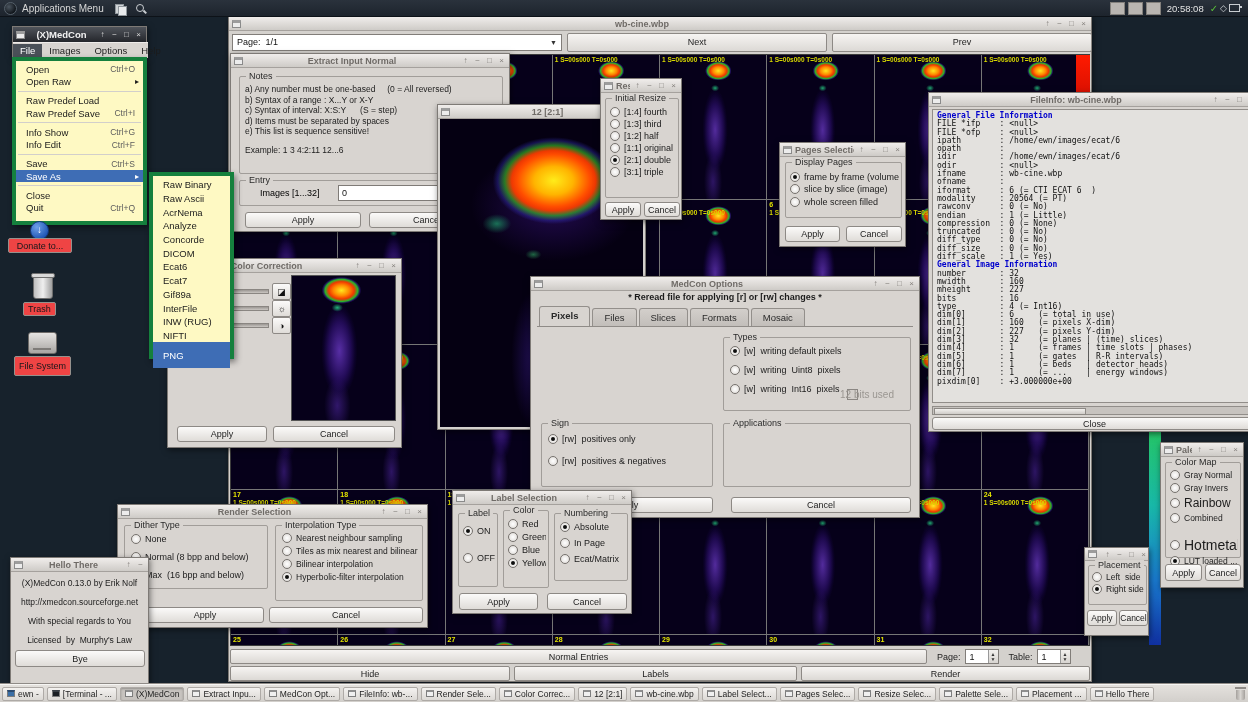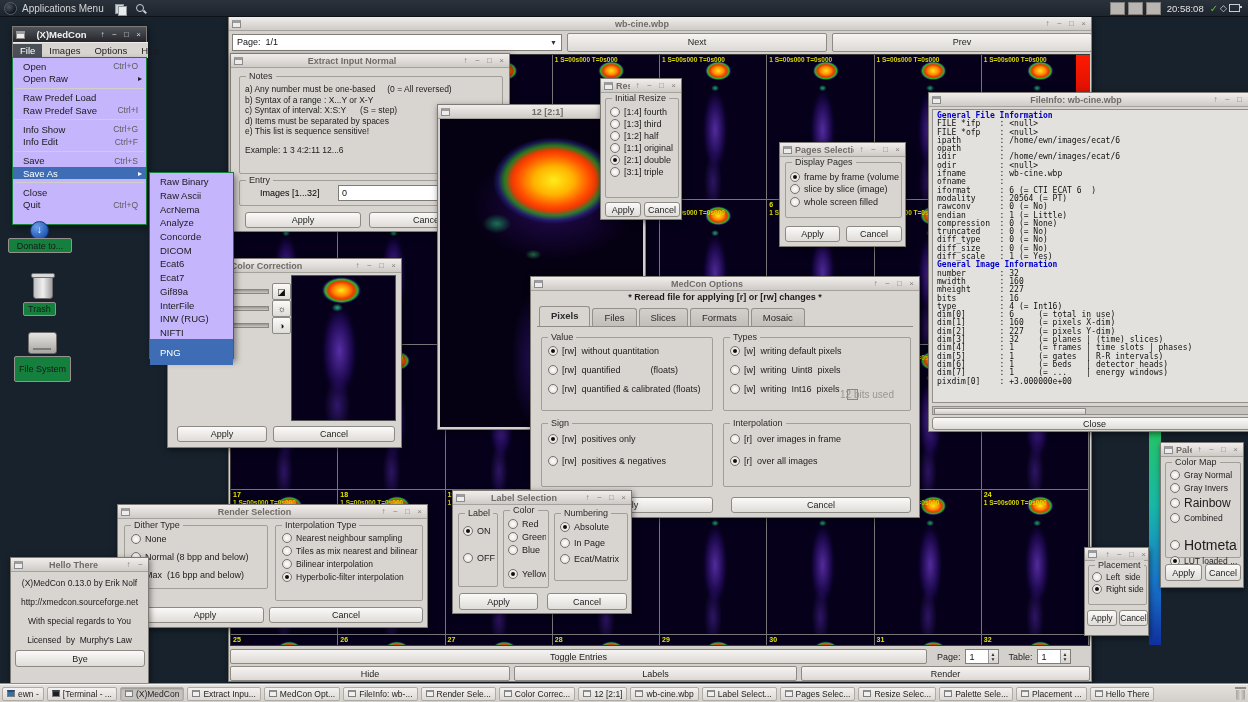--- a/index.html
+++ b/index.html
@@ -41,21 +41,21 @@
   .ico-files::after{content:"";position:absolute;left:4px;top:3px;width:7px;height:8px;background:#e8eaec;border:1px solid #8f969c}
   .ico-search::before{content:"";position:absolute;left:1px;top:1px;width:6px;height:6px;border:1.5px solid #c9cdd1;border-radius:50%}
   .ico-search::after{content:"";position:absolute;left:8px;top:8px;width:4px;height:1.5px;background:#c9cdd1;transform:rotate(45deg)}
   #tray{margin-left:auto;display:flex;align-items:center;gap:3px}
   .traybox{width:13px;height:11px;background:#b9b5b1;border:1px solid #83807c}
   #clock{margin:0 6px;color:#e3e3e3;font-size:9.5px}
   .pcheck{color:#5bbf3b;font-size:10px} .pdiam{color:#c9cdd1;font-size:9px;margin:0 2px}
   .pbatt{width:9px;height:6px;border:1px solid #c9cdd1;position:relative;margin-right:8px}
   .pbatt::after{content:"";position:absolute;right:-3px;top:1px;width:2px;height:2px;background:#c9cdd1}
   
-  .chip{position:absolute;background:#15803d;border:1px solid #95918d;border-radius:2px;font-size:9px;color:#17171a;
+  .chip{position:absolute;background:#ef4444;border:1px solid #95918d;border-radius:2px;font-size:9px;color:#17171a;
         display:flex;align-items:center;justify-content:center;white-space:nowrap;padding:0 4px;box-sizing:border-box}
   .donate-ico{position:absolute;left:30px;top:221px;width:17px;height:17px;border-radius:50%;
               background:radial-gradient(circle at 35% 30%,#6fa0e8,#1e55b4 75%);border:1px solid #123a80;z-index:95;
               color:#fff;font-size:10px;text-align:center;line-height:16px}
   .trash-ico{position:absolute;left:31px;top:272px;width:22px;height:26px;z-index:4}
   .trash-ico .lid{position:absolute;left:0;top:1px;width:22px;height:3px;background:#d9d9d9;border:1px solid #6e6e6e;border-radius:2px}
   .trash-ico .can{position:absolute;left:2px;top:5px;width:18px;height:20px;background:linear-gradient(90deg,#bfbfbf,#efefef,#9f9f9f);
                   border:1px solid #6e6e6e;border-radius:0 0 3px 3px}
   .fs-ico{position:absolute;left:28px;top:332px;width:27px;height:20px;background:linear-gradient(#e6e4e2,#a8a5a2);
           border:1px solid #6e6b68;border-radius:3px;z-index:4}
@@ -137,21 +137,21 @@
   .helloln{font-size:8.5px;color:#1b1b1b;text-align:center;white-space:pre}
   #palette{left:1160px;top:442px;width:84px;height:146px;z-index:70}
   #placement{left:1084px;top:547px;width:65px;height:89px;z-index:72}
   
   #xmedcon{left:12px;top:26px;width:135px;height:31px;z-index:90}
   #xmedcon .tbar{height:15px;font-size:9.5px}
   #xm-menubar{position:absolute;left:0;top:15px;width:135px;height:15px;background:#d8d4d0;display:flex;align-items:center;
               border-top:1px solid #efecea}
   .mbitem{font-size:9.5px;color:#1b1b1b;padding:1px 7px}
   .mbitem[data-active="true"]{background:#4a5058;color:#fff}
-  .menu{position:absolute;background:#c4b5fd;border:1px solid #15803d;box-shadow:2px 3px 6px rgba(0,0,0,.45);z-index:91;box-sizing:border-box}
+  .menu{position:absolute;background:#fef9c3;border:4px solid #15803d;box-shadow:2px 3px 6px rgba(0,0,0,.45);z-index:91;box-sizing:border-box}
   #filemenu{left:12px;top:57px;width:135px;height:168px;padding:2px 0}
   #saveas{left:149px;top:172px;width:85px;height:187px;padding:2px 0;z-index:92}
   .mitem{display:flex;align-items:center;height:12.3px;padding:0 8px 0 10px;font-size:9.5px;color:#1b1b1b;position:relative}
   .mitem .msc{margin-left:auto;color:#5c5c5c;font-size:8.5px}
   .mitem[data-active="true"]{background:#3e6db5;color:#fff}
   .mitem[data-active="true"] .msc{color:#dce6f5}
   .mitem[data-sep="true"]{height:0;border-top:1px solid #d2cfcb;margin:3px 2px;padding:0}
   .mitem[data-sub="true"]::after{content:"▸";position:absolute;right:4px;font-size:8px}
   
   #lut-strip{position:absolute;left:1149px;top:430px;width:12px;height:215px;z-index:5;
@@ -190,21 +190,21 @@
 </div>
 
 <div class="donate-ico">↓</div>
 <div class="chip" style="left:8px;top:238px;width:64px;height:15px;z-index:95">Donate to...</div>
 <div class="trash-ico">
     <div class="lid"></div>
     <div class="can"></div>
   </div>
 <div class="chip" style="left:23px;top:302px;height:14px;z-index:4">Trash</div>
 <div class="fs-ico"></div>
-<div class="chip" style="left:14px;top:356px;height:26px;z-index:4">File System</div>
+<div class="chip" style="left:14px;top:356px;height:20px;z-index:4">File System</div>
 
 <div id="lut-strip"></div>
 
 <div class="win" id="wbcine">
   <div class="tbar">
     <span class="ticon"></span>
     <span class="ttl">wb-cine.wbp</span>
     <span class="tb tb-shade"></span>
     <span class="tb tb-min"></span>
     <span class="tb tb-max"></span>
@@ -416,21 +416,21 @@
         <span class="tinfo">1 S=00s000 T=0s000</span>
       </div>
 
       <div class="tile">
         <span class="tnum">32</span>
         <span class="tinfo">1 S=00s000 T=0s000</span>
       </div>
     </div>
   <div id="lut-red" style="top:38px"></div>
   <div id="wb-row1">
-    <div class="flexbtn" style="width:697px">Toggle Entries</div>
+    <div class="flexbtn" style="width:697px">Normal Entries</div>
     <span class="spinlbl">Page:</span>
     <div class="spin">
       <span>1</span>
       <span class="ud">▲<br>▼</span>
     </div>
     <span class="spinlbl">Table:</span>
     <div class="spin">
       <span>1</span>
       <span class="ud">▲<br>▼</span>
     </div>
@@ -682,40 +682,20 @@
 
       <div class="tab">Files</div>
 
       <div class="tab">Slices</div>
 
       <div class="tab">Formats</div>
 
       <div class="tab">Mosaic</div>
     </div>
   <div id="mc-tabline"></div>
-  <div class="frm" style="left:10px;top:60px;width:172px;height:74px">
-    <span class="flb">Value</span>
-    <div style="padding:8px 2px 0 6px">
-
-        <div class="rrow" style="margin:0 0 9px 0">
-          <span class="rd" data-on="true"></span>
-          <span class="rlb">[rw]  without quantitation</span>
-        </div>
-
-        <div class="rrow" style="margin:0 0 9px 0">
-          <span class="rd"></span>
-          <span class="rlb">[rw]  quantified            (floats)</span>
-        </div>
-
-        <div class="rrow" style="margin:0 0 9px 0">
-          <span class="rd"></span>
-          <span class="rlb">[rw]  quantified &amp; calibrated (floats)</span>
-        </div>
-      </div>
-  </div>
   <div class="frm" style="left:192px;top:60px;width:188px;height:74px">
     <span class="flb">Types</span>
     <div style="padding:8px 2px 0 6px">
 
         <div class="rrow" style="margin:0 0 9px 0">
           <span class="rd" data-on="true"></span>
           <span class="rlb">[w]  writing default pixels</span>
         </div>
 
         <div class="rrow" style="margin:0 0 9px 0">
@@ -740,33 +720,21 @@
           <span class="rlb">[rw]  positives only</span>
         </div>
 
         <div class="rrow" style="margin:0 0 12px 0">
           <span class="rd"></span>
           <span class="rlb">[rw]  positives &amp; negatives</span>
         </div>
       </div>
   </div>
   <div class="frm" style="left:192px;top:146px;width:188px;height:64px">
-    <span class="flb">Interpolation</span>
-    <div style="padding:10px 2px 0 6px">
-
-        <div class="rrow" style="margin:0 0 12px 0">
-          <span class="rd"></span>
-          <span class="rlb">[r]  over images in frame</span>
-        </div>
-
-        <div class="rrow" style="margin:0 0 12px 0">
-          <span class="rd" data-on="true"></span>
-          <span class="rlb">[r]  over all images</span>
-        </div>
-      </div>
+    <span class="flb">Applications</span>
   </div>
   <div class="btn" style="left:10px;top:220px;width:172px;height:16px">Apply</div>
   <div class="btn" style="left:200px;top:220px;width:180px;height:16px">Cancel</div>
 </div>
 
 <div class="win" id="labelsel">
   <div class="tbar">
     <span class="ticon"></span>
     <span class="ttl">Label Selection</span>
     <span class="tb tb-shade"></span>
@@ -796,21 +764,21 @@
         <div class="rrow" style="margin:0 0 3px 0">
           <span class="rd"></span>
           <span class="rlb">Red</span>
         </div>
 
         <div class="rrow" style="margin:0 0 3px 0">
           <span class="rd"></span>
           <span class="rlb">Green</span>
         </div>
 
-        <div class="rrow" style="margin:0 0 14px 0">
+        <div class="rrow" style="margin:0 0 3px 0">
           <span class="rd"></span>
           <span class="rlb">Blue</span>
         </div>
 
         <div class="rrow" style="margin:0 0 3px 0">
           <span class="rd" data-on="true"></span>
           <span class="rlb">Yellow</span>
         </div>
       </div>
   </div>

